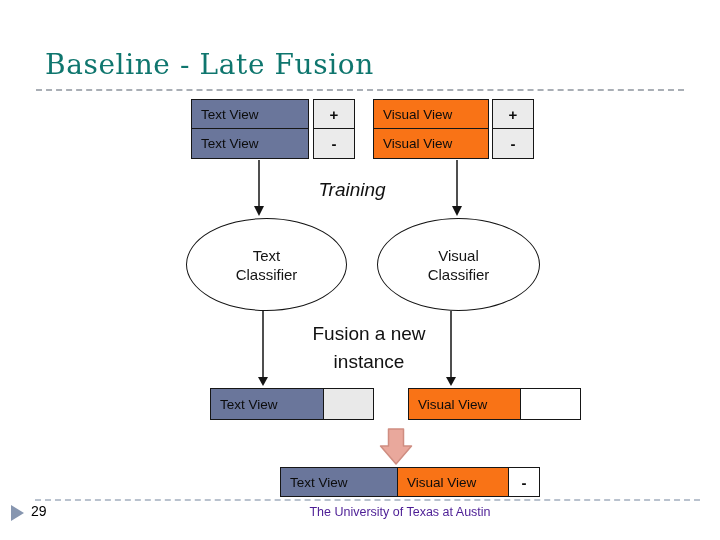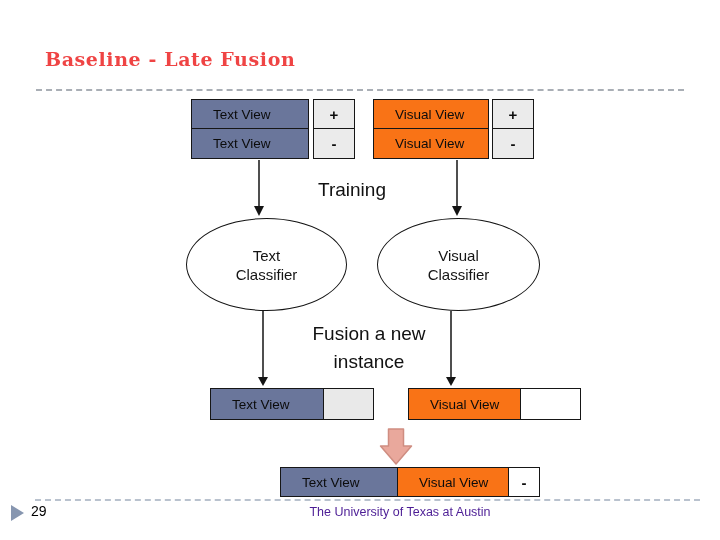--- a/index.html
+++ b/index.html
@@ -3,51 +3,51 @@
 <meta charset="utf-8">
 <style>
   * { margin:0; padding:0; box-sizing:border-box; }
   html,body { background:#888; }
   .slide {
     position:relative; width:720px; height:540px; background:#ffffff;
     overflow:hidden; font-family:"Liberation Sans", sans-serif; margin:0 auto;
   }
   .title {
     position:absolute; left:45px; top:48px;
-    font-family:"DejaVu Serif", serif; font-weight:bold;
-    font-size:19px; color:#ef4444; letter-spacing:0.6px; white-space:nowrap;
+    font-family:"DejaVu Serif", serif; font-weight:normal;
+    font-size:28px; color:#0f766e; letter-spacing:0.6px; white-space:nowrap;
   }
   .hr-top    { position:absolute; left:36px; top:89px;  width:648px; border-top:2px dashed #a9aeb5; }
   .hr-bottom { position:absolute; left:35px; top:499px; width:665px; border-top:2px dashed #b9c2ce; }
 
   .cell {
     position:absolute; border:1px solid #161616; display:flex; align-items:center;
     font-size:13.5px; color:#0c0c0c;
   }
   .blue     { background:#6a769b; }
   .salmon   { background:#f97316; }
   .graycell { background:#ebebeb; }
   .ltgray   { background:#e9e9e9; }
   .white    { background:#ffffff; }
-  .lbl  { padding-left:21px;text-align:right; }
+  .lbl  { padding-left:9px;text-align:right; }
   .sign { justify-content:center; font-size:15px; font-weight:bold; }
 
   
   .tt-l1 {left:191px; top:99px;  width:118px; height:30px;}
   .tt-l2 {left:191px; top:128px; width:118px; height:31px;}
   .tt-s1 {left:313px; top:99px;  width:42px;  height:30px;}
   .tt-s2 {left:313px; top:128px; width:42px;  height:31px;}
   .tv-l1 {left:373px; top:99px;  width:116px; height:30px;}
   .tv-l2 {left:373px; top:128px; width:116px; height:31px;}
   .tv-s1 {left:492px; top:99px;  width:42px;  height:30px;}
   .tv-s2 {left:492px; top:128px; width:42px;  height:31px;}
 
   .training-label {
     position:absolute; left:292px; top:179px; width:120px; text-align:center;
-    font-size:19px; color:#111111;
+    font-size:19px; color:#111111;font-style:italic;
   }
   .ellipse {
     position:absolute; border:1.5px solid #141414; border-radius:50%; background:#ffffff;
     display:flex; align-items:center; justify-content:center; text-align:center;
     font-size:15px; line-height:19px; color:#141414;
   }
   .ellipse span { display:block; width:92px; }
   .ell-text { left:186px; top:218px; width:161px; height:93px; }
   .ell-vis  { left:377px; top:218px; width:163px; height:93px; }
 

